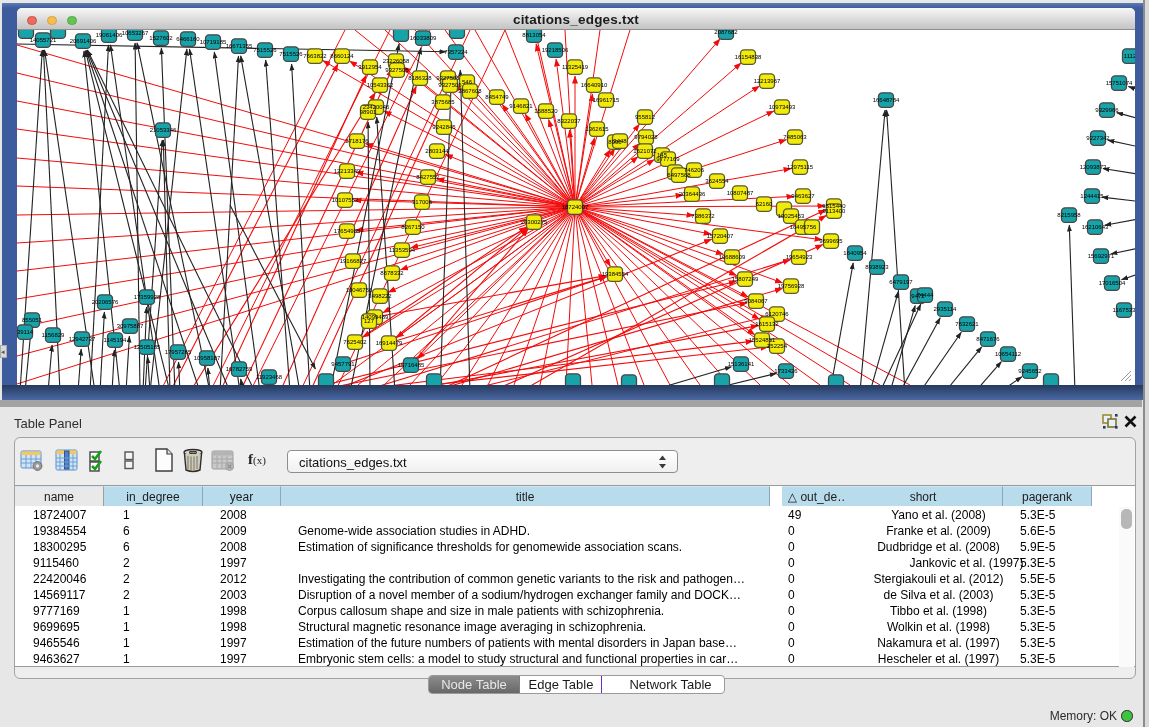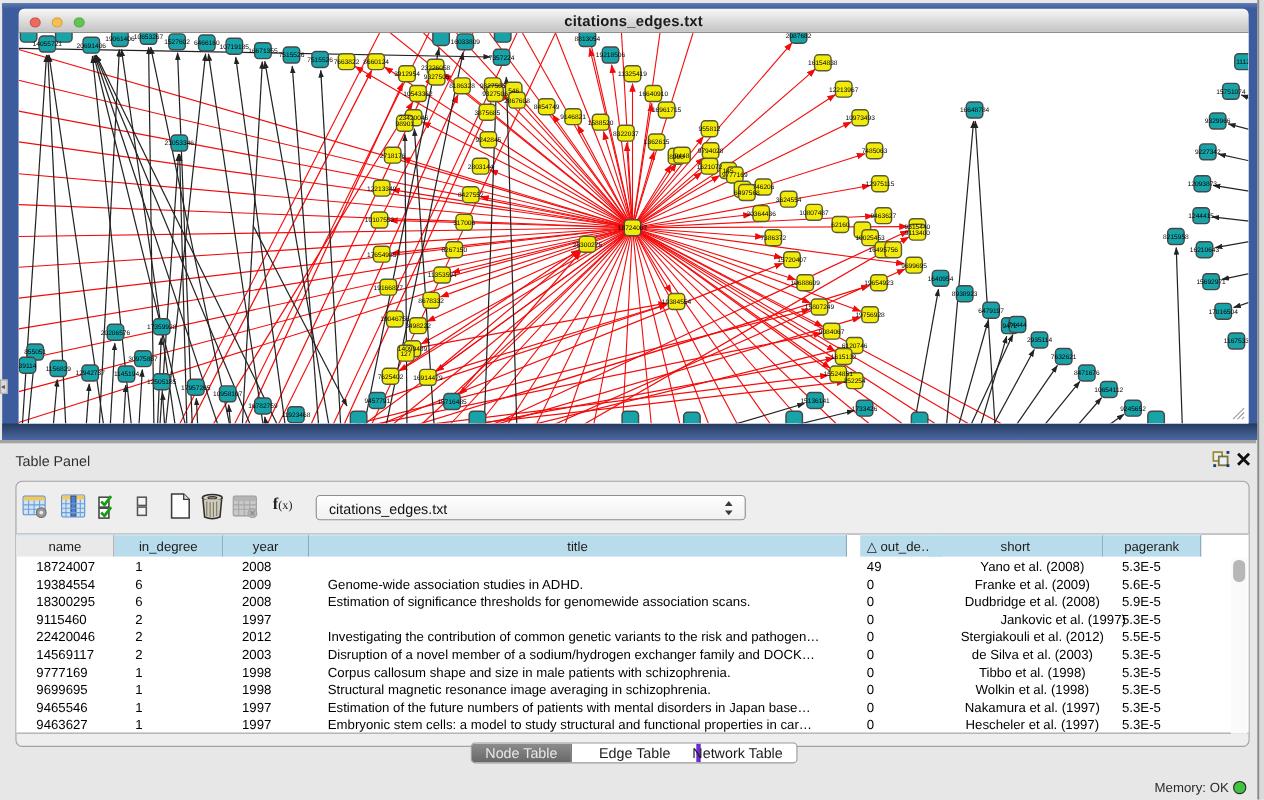--- a/index.html
+++ b/index.html
@@ -3,21 +3,21 @@
 *{margin:0;padding:0;box-sizing:border-box}
 html,body{width:1149px;height:727px;font-family:"Liberation Sans",sans-serif;background:#e7e7e7;overflow:hidden;position:relative}
 .abs{position:absolute}
 
 #mdi{position:absolute;left:2px;top:3px;width:1141px;height:397px;background:#3c5c9d}
 #frame{position:absolute;left:17px;top:8px;width:1118px;height:377px;background:#fff;border-radius:5px 5px 0 0;overflow:hidden}
 #titlebar{position:absolute;left:0;top:0;width:100%;height:22px;background:linear-gradient(#f7f7f7,#d3d3d3 70%,#c4c4c4);border-bottom:1px solid #8e8e8e;border-radius:5px 5px 0 0}
 #titlebar .t{position:absolute;left:0;right:0;top:3.5px;text-align:center;font-size:13.5px;color:#1b1b1b;font-weight:bold;letter-spacing:0.2px}
 .tl{position:absolute;top:15px;width:9.6px;height:9.6px;border-radius:50%}
 
-#tp-head{position:absolute;left:0;top:400px;width:1142px;height:33px;background:#e7e7e7;border-top:3px solid #a3a3a3}
+#tp-head{position:absolute;left:0;top:400px;width:1142px;height:33px;background:#e7e7e7;border-top:7px solid #a3a3a3}
 #tp-head .t{position:absolute;left:14px;top:9px;font-size:13px;color:#2e2e2e}
 #panel{position:absolute;left:14px;top:437px;width:1122px;height:242px;background:#eee;border:1px solid #a2a2a2;border-radius:6px}
 #combo{position:absolute;left:287px;top:450px;width:391px;height:23px;background:linear-gradient(#fff,#f0f0f0);border:1px solid #8e8e8e;border-radius:4px}
 #combo .t{position:absolute;left:11px;top:4px;font-size:13px;color:#111}
 #tablewrap{position:absolute;left:15px;top:485px;width:1120px;height:182px;background:#fff;border-top:1px solid #9a9a9a;border-bottom:1px solid #9a9a9a}
 .th{position:absolute;top:486px;height:20px;background:#b9dcec;border-right:1px solid #89a8ba;border-top:1px solid #cfe8f4;font-size:12px;color:#1c1c1c;text-align:center;line-height:20px}
 .tr{position:absolute;left:15px;width:1104px;height:16px;font-size:12px;color:#000}
 .tr span{position:absolute;top:1px;white-space:nowrap}
 #vscroll{position:absolute;left:1119px;top:507px;width:15px;height:160px;background:#fafafa}
 #vthumb{position:absolute;left:1121px;top:509px;width:11px;height:20px;background:#b7b7b7;border-radius:5px}
@@ -684,16 +684,16 @@
     <span style="left:205px">1997</span>
     <span style="left:283px">Embryonic stem cells: a model to study structural and functional properties in car…</span>
     <span style="left:773px">0</span>
     <span style="left:844px;width:159px;text-align:center">Hescheler et al. (1997)</span>
     <span style="left:1005px">5.3E-5</span>
   </div>
 <div id="vscroll"></div>
 <div id="vthumb"></div>
 <div id="tabs">
   <div class="seg" style="left:0;width:91px;background:linear-gradient(#8c8c8c,#686868);color:#e8e8e8;border-right:1px solid #7d7d7d">Node Table</div>
-  <div class="seg" style="left:92px;width:116px;border-right:4px solid #6d28d9">Edge Table</div>
+  <div class="seg" style="left:92px;width:81px;border-right:1px solid #6d28d9">Edge Table</div>
   <div class="seg" style="left:186px;width:111px">Network Table</div>
 </div>
 <div id="status">Memory: OK</div>
 <div class="abs" style="left:1121px;top:710px;width:11.5px;height:11.5px;border-radius:50%;background:#3ec43e;border:1.5px solid #2a2a2a"></div>
 </body></html>

